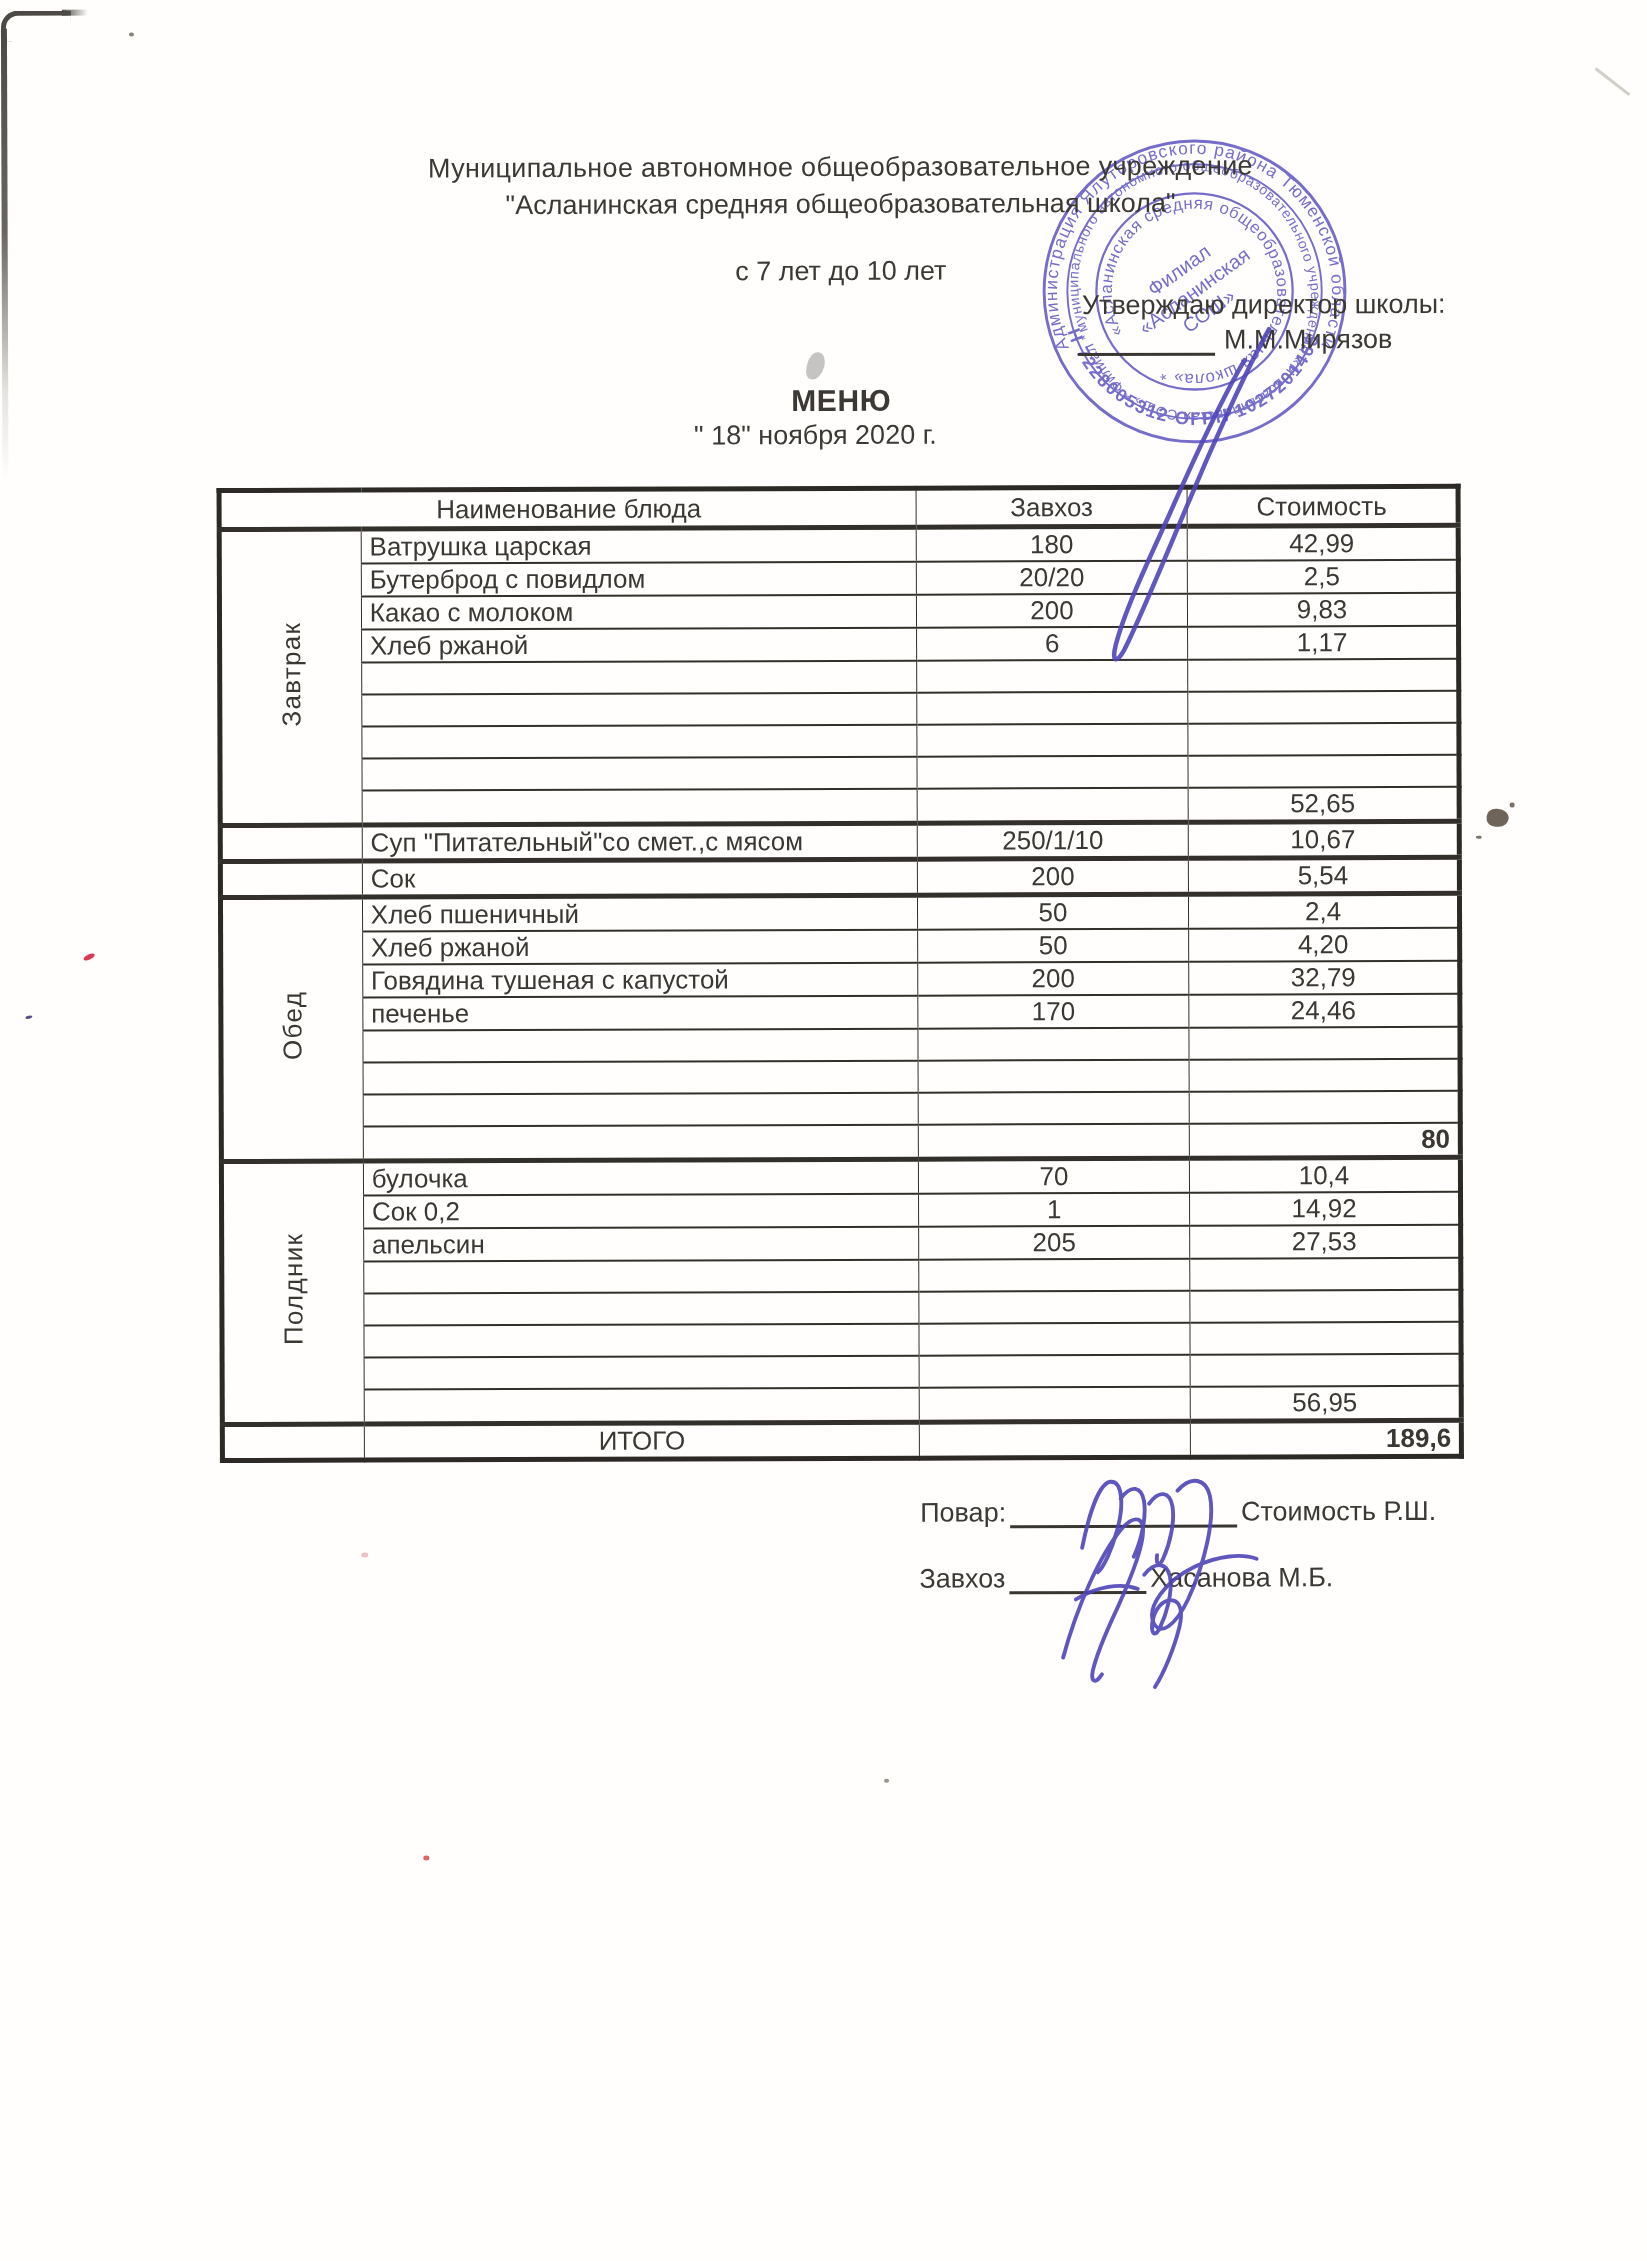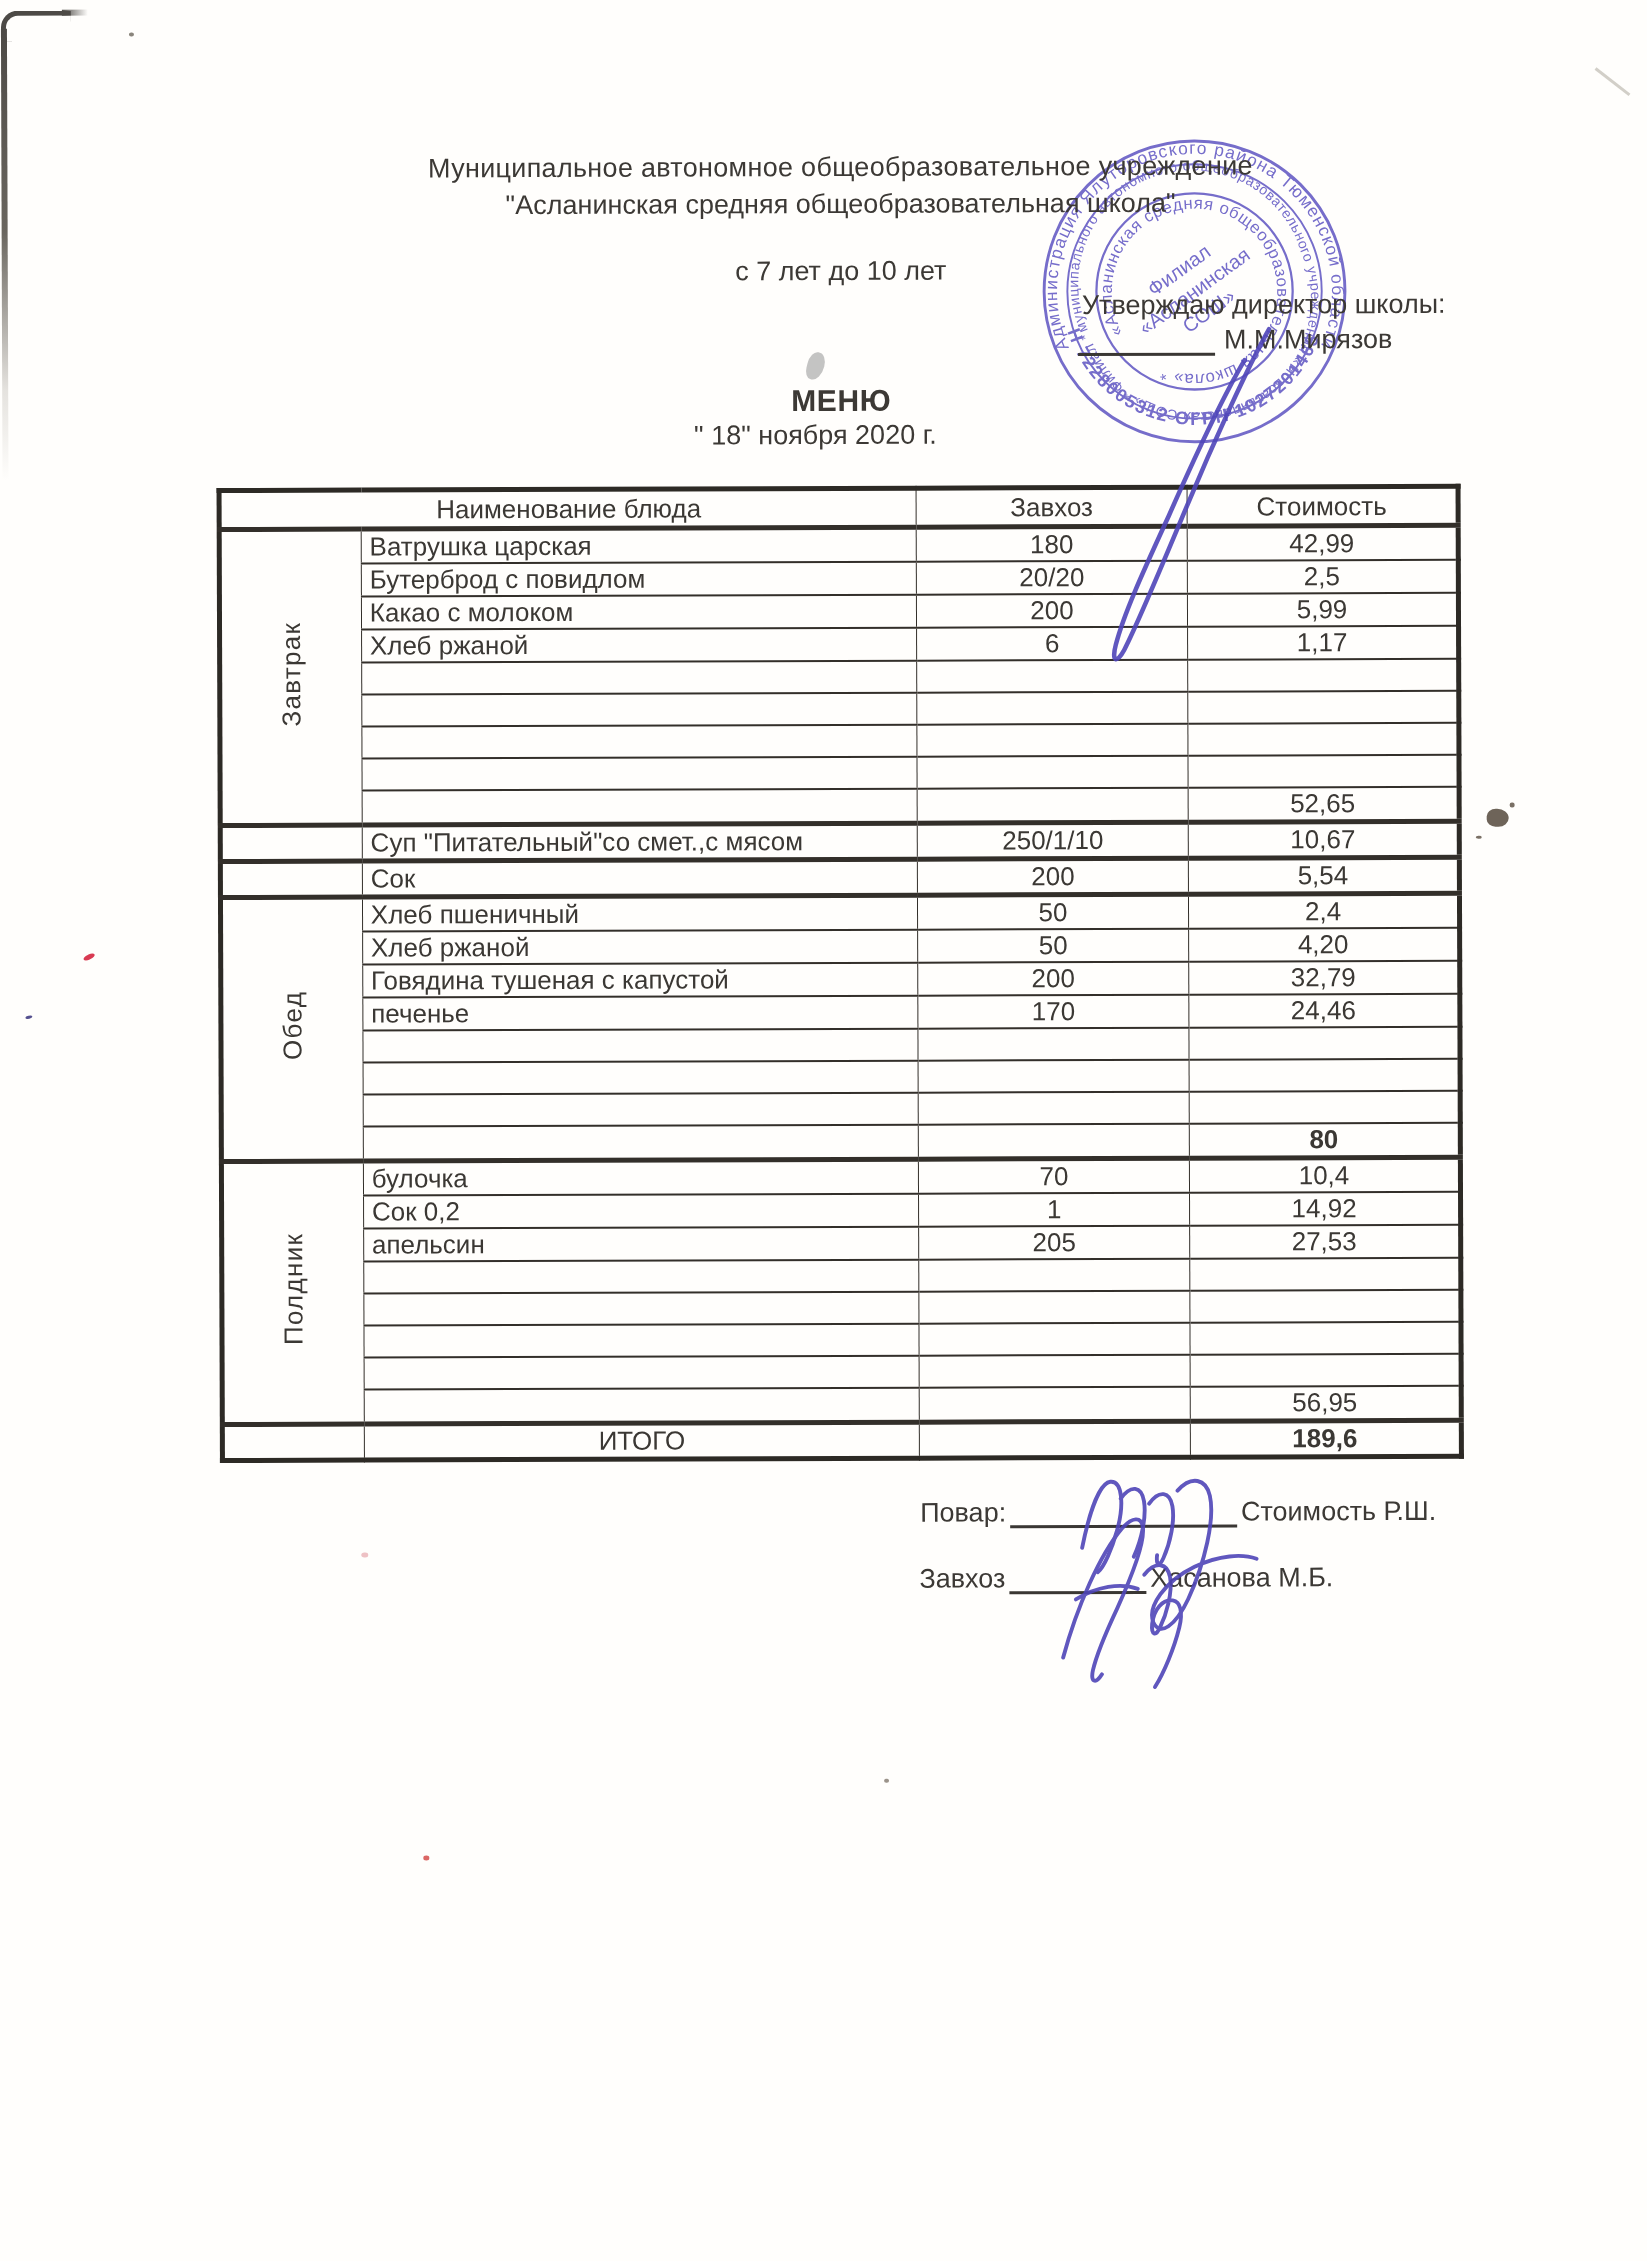--- a/index.html
+++ b/index.html
@@ -53,21 +53,21 @@
     border-top-width:2.6px;border-bottom-width:2.6px;
     height:30px;padding:0 7.8px;overflow:hidden;white-space:nowrap;
   }
   .menu-table{border:5.2px solid #2d2a25;}
   .menu-table tr.head-row td{height:34px;text-align:center;border-bottom-width:4.5px;}
   .menu-table tr.sec-top td{border-top-width:5.2px;}
   .label-cell{text-align:center;vertical-align:middle;padding:0 !important;}
   .vlabel{writing-mode:vertical-rl;transform:rotate(180deg);display:inline-block;font-size:26px;letter-spacing:1.3px;}
   .dish-cell{text-align:left;}
   .out-cell,.cost-cell{text-align:center;}
-  .bold{font-weight:bold;}
+  .bold{font-weight:bold;text-align:right;}
   .center{text-align:center !important;}
 
   
   .sig-row{position:absolute;font-size:27px;display:flex;align-items:flex-end;}
   .sig-row .u-line{margin:0 3.9px;}
   .cook-row{left:918px;top:1498px;}
   .manager-row{left:917px;top:1564px;}
 
   .stamp-svg{position:absolute;left:1034px;top:130px;opacity:.82;}
   .ink-overlay{position:absolute;left:0;top:0;pointer-events:none;}
@@ -158,21 +158,21 @@
             <td class="cost-cell">42,99</td>
           </tr>
           <tr>
             <td class="dish-cell">Бутерброд с повидлом</td>
             <td class="out-cell">20/20</td>
             <td class="cost-cell">2,5</td>
           </tr>
           <tr>
             <td class="dish-cell">Какао с молоком</td>
             <td class="out-cell">200</td>
-            <td class="cost-cell">5,99</td>
+            <td class="cost-cell">9,83</td>
           </tr>
           <tr>
             <td class="dish-cell">Хлеб ржаной</td>
             <td class="out-cell">6</td>
             <td class="cost-cell">1,17</td>
           </tr>
           <tr>
             <td class="dish-cell"></td>
             <td class="out-cell"></td>
             <td class="cost-cell"></td>

